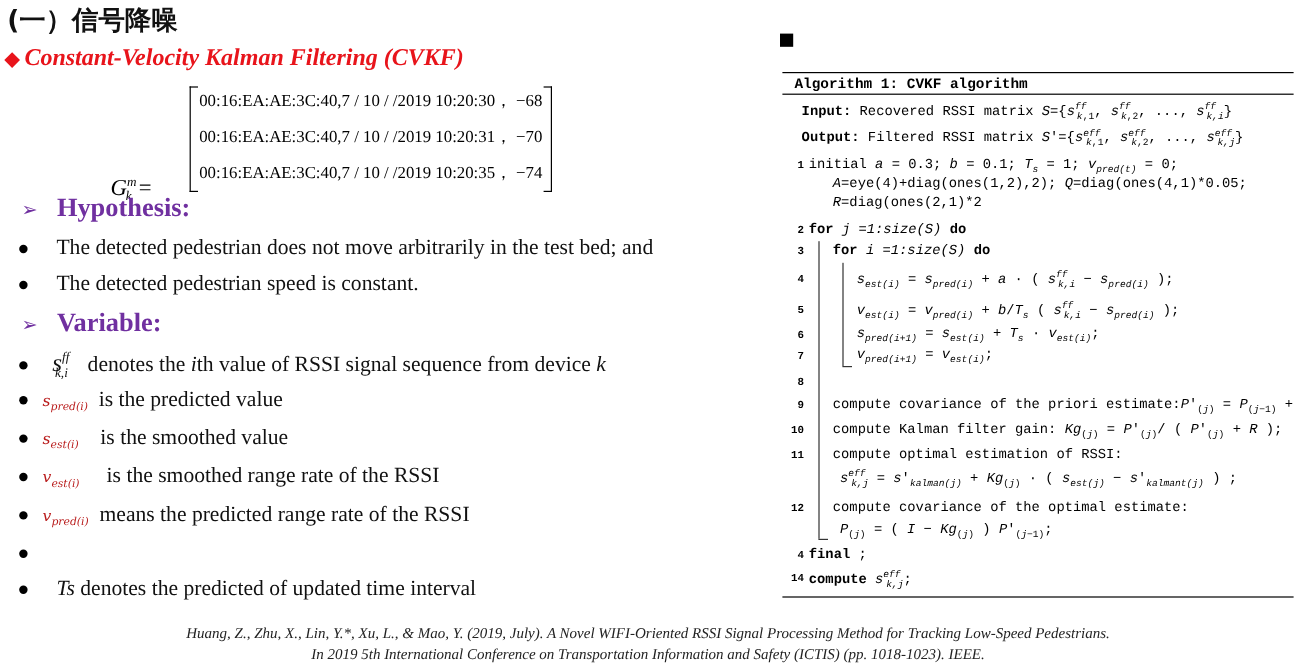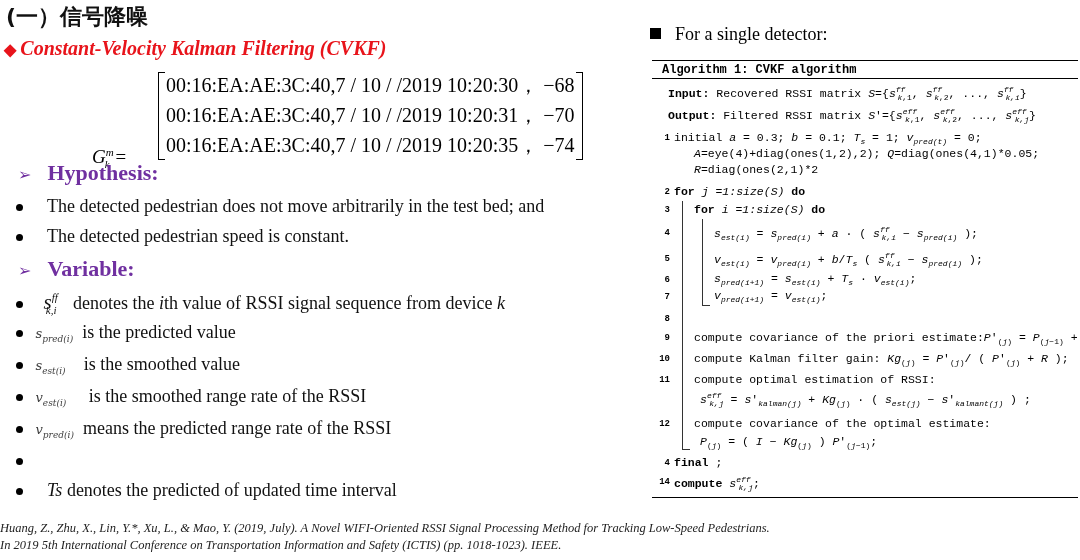--- a/index.html
+++ b/index.html
@@ -16,48 +16,48 @@
     .eqn { left: 92px; top: 70px; font-size: 19px; }
     .eqn .lhs { position: absolute; left: 0; top: 28px; font-style: italic; margin-top: 48px; }
     .eqn .lhs sub, .eqn .lhs sup { font-size: 11px; }
     .matrix { position: absolute; left: 66px; top: 0; padding: 0 8px; }
     .matrix::before, .matrix::after {
       content: ""; position: absolute; top: 2px; bottom: 0; width: 6px;
       border-top: 1.5px solid #000; border-bottom: 1.5px solid #000;
     }
     .matrix::before { left: 0; border-left: 1.5px solid #000; }
     .matrix::after { right: 0; border-right: 1.5px solid #000; }
-    .matrix .row { height: 30px; line-height: 30px; font-size: 20px; }
+    .matrix .row { height: 30px; line-height: 30px; font-size: 14px; }
 
     .section-head { left: 18px; font-size: 22px; font-weight: bold; color: #7030a0; }
     .section-head .arrow { font-size: 16px; margin-right: 16px; font-weight: normal; }
 
     .bullet { left: 16px; font-size: 18px; color: #111; }
     .bullet .dot { display: inline-block; width: 7px; height: 7px; border-radius: 50%; background: #000; vertical-align: middle; margin-right: 24px; }
     .bullet .dot.tight { margin-right: 8px; }
-    .sym { font-family: "DejaVu Serif", serif; font-style: italic; color: #404040; font-size: 13px; text-align: right; }
+    .sym { font-family: "DejaVu Serif", serif; font-style: italic; color: #b91c1c; font-size: 13px; text-align: right; }
     .sym sub { font-size: 9px; }
     .bigsym { font-style: italic; font-size: 21px; margin: 0 12px 0 8px; }
     .bigsym sub, .bigsym sup { font-size: 11px; }
 
     
     .detector { left: 650px; top: 24px; font-size: 18px; }
     .detector .sq { display: inline-block; width: 11px; height: 11px; background: #000; margin-right: 14px; vertical-align: 1px; }
 
     .algo { left: 652px; top: 60px; width: 426px; height: 438px; border-top: 1.5px solid #000; border-bottom: 1.5px solid #000; font-family: Liberation Mono, monospace; font-size: 11.5px; }
     .algo-head { position: absolute; left: 0; right: 0; top: 0; height: 18px; border-bottom: 1px solid #000; padding-left: 10px; font-weight: bold; font-size: 12px; line-height: 18px; }
     .algo .ln { position: absolute; left: 0; width: 18px; text-align: right; font-weight: bold; font-size: 9px; }
     .algo .tx { position: absolute; white-space: nowrap; }
     .algo b { font-weight: bold; }
     .algo i { font-style: italic; }
     .algo sub, .algo sup { font-size: 8px; }
     .vbar { position: absolute; width: 1px; background: #333; }
     .hfoot { position: absolute; height: 1px; background: #333; }
 
-    .citation { left: 0; width: 1080px; font-style: italic; font-size: 12.5px; color: #222; }
+    .citation { left: 0; width: 1080px; text-align: center; font-style: italic; font-size: 12.5px; color: #222; }
   </style>
 </head>
 <body>
 
 <div class="abs title">(一）信号降噪</div>
 <div class="abs subtitle">
   <span class="diamond">◆</span><span>Constant-Velocity Kalman Filtering (CVKF)</span>
 </div>
 
 <div class="abs eqn">
@@ -109,21 +109,21 @@
   <span>means the predicted range rate of the RSSI</span>
 </div>
 <div class="abs bullet" style="top:450px">
   <span class="dot"></span>
 </div>
 <div class="abs bullet" style="top:480px">
   <span class="dot"></span><i>Ts</i><span> denotes the predicted of updated time interval</span>
 </div>
 
 <div class="abs detector">
-  <span class="sq"></span><span>For a single detector:</span>
+  <span class="sq"></span>
 </div>
 
 <div class="abs algo">
   <div class="algo-head">Algorithm 1: CVKF algorithm</div>
 
   <div class="tx" style="left:16px;top:24px"><b>Input:</b> Recovered RSSI matrix <i>S</i>={<i>s</i><sup><i>ff</i></sup><sub style="margin-left:-8px"><i>k</i>,1</sub>, <i>s</i><sup><i>ff</i></sup><sub style="margin-left:-8px"><i>k</i>,2</sub>, ..., <i>s</i><sup><i>ff</i></sup><sub style="margin-left:-8px"><i>k,i</i></sub>}</div>
   <div class="tx" style="left:16px;top:46px"><b>Output:</b> Filtered RSSI matrix <i>S</i>′={<i>s</i><sup><i>eff</i></sup><sub style="margin-left:-12px"><i>k</i>,1</sub>, <i>s</i><sup><i>eff</i></sup><sub style="margin-left:-12px"><i>k</i>,2</sub>, ..., <i>s</i><sup><i>eff</i></sup><sub style="margin-left:-12px"><i>k,j</i></sub>}</div>
 
   <span class="ln" style="top:72px">1</span>
   <span class="ln" style="top:126px">2</span>

